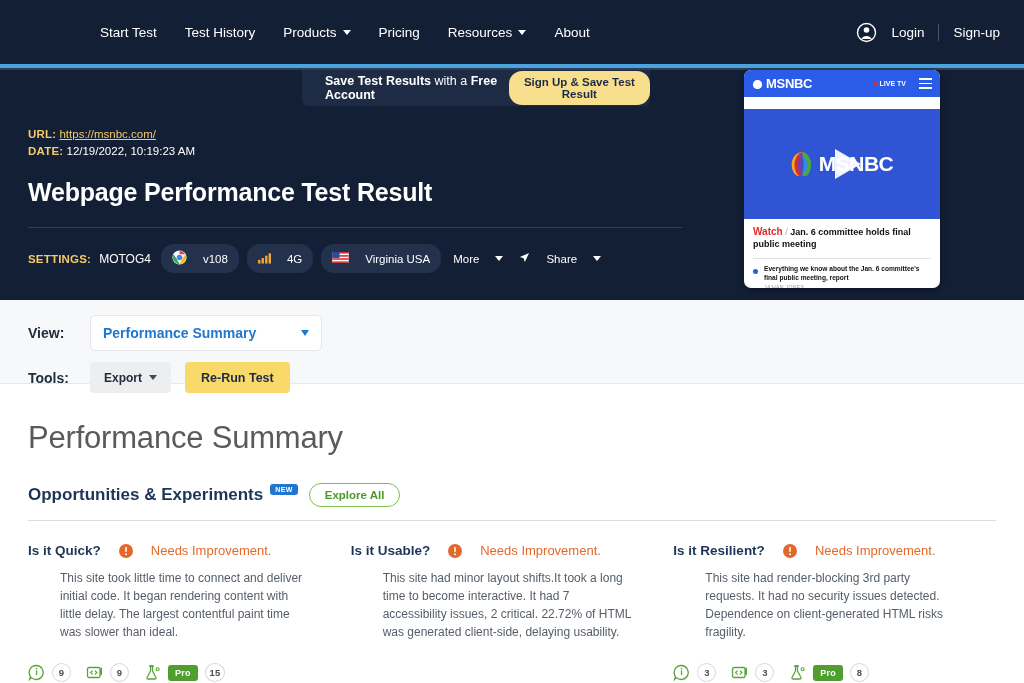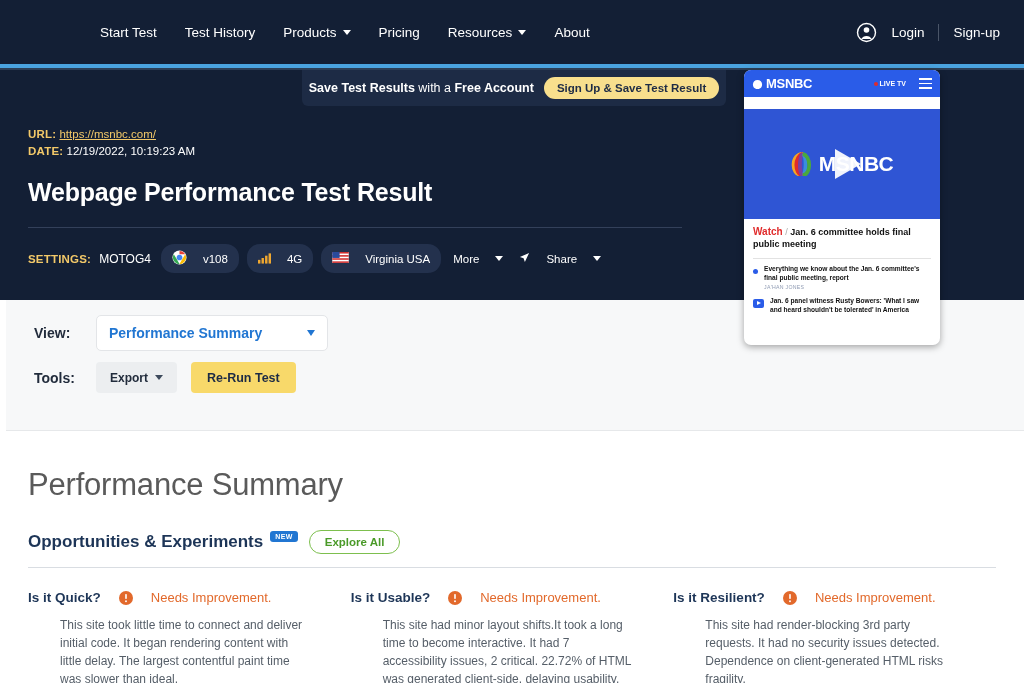--- a/index.html
+++ b/index.html
@@ -55,24 +55,24 @@
 
   
   .hero {
     background: #131f35;
     position: relative;
     height: 230px;
     padding: 0 24px 0 28px;
   }
   .save-banner {
     position: absolute; left: 302px; top: 0;
-    width: 424px; height: 36px;
+    width: 348px; height: 36px;
     background: #1d2b45;
     border-radius: 0 0 6px 6px;
-    display: flex; align-items: center; justify-content: center; gap: 10px;
+    display: flex; align-items: center; justify-content: center; gap: 10px; padding-left: 23px;
   }
   .save-banner-text { color: #ffffff; font-size: 12.5px; }
   .save-banner-text b { font-weight: bold; }
   .save-btn {
     background: #f8df8d; color: #1d2b45;
     border: none; border-radius: 13px;
     padding: 5px 13px; font-size: 11.5px; font-weight: bold;
     font-family: "Liberation Sans", sans-serif; cursor: pointer;
   }
 
@@ -101,21 +101,21 @@
     background: #23314d; border-radius: 13px;
     height: 29px; padding: 0 11px;
     display: flex; align-items: center; gap: 16px;
     color: #ffffff; font-size: 11.5px; cursor: pointer;
   }
   .chip.plain { background: transparent; padding: 0 4px; }
 
   
   .thumb {
     position: absolute; right: 84px; top: 0;
-    width: 196px; height: 275px;
+    width: 196px; height: 218px;
     background: #ffffff;
     border-radius: 7px;
     overflow: hidden;
     box-shadow: 0 2px 7px rgba(0,0,0,0.35);
   }
   .thumb-topbar {
     height: 27px; background: #2a5ce8;
     display: flex; align-items: center; padding: 0 8px; gap: 6px;
   }
   .thumb-brand {
@@ -172,23 +172,22 @@
     border-top: 2.3px solid transparent; border-bottom: 2.3px solid transparent;
     border-left: 4px solid #fff;
   }
   .thumb-item-text { font-size: 6.6px; font-weight: bold; color: #111; line-height: 8.6px; }
   .thumb-byline { font-size: 5.2px; color: #8f9bb3; margin-top: 2px; letter-spacing: 0.3px; }
 
   
   .toolbar {
     background: #f7f8f9;
     border-bottom: 1px solid #e6e8ea;
-    height: 131px;
+    height: 84px;
     padding: 15px 0 0 28px;
-    margin-left: 6px;
   }
   .tb-row { display: flex; align-items: center; gap: 14px; margin-bottom: 11px; }
   .tb-label { font-size: 14px; font-weight: bold; color: #222c3c; width: 48px; }
   .view-select {
     width: 232px; height: 36px; background: #ffffff;
     border: 1px solid #e3e5e8; border-radius: 5px;
     display: flex; align-items: center; padding: 0 12px;
     cursor: pointer;
   }
   .view-value { color: #2176d2; font-size: 14px; font-weight: bold; }

